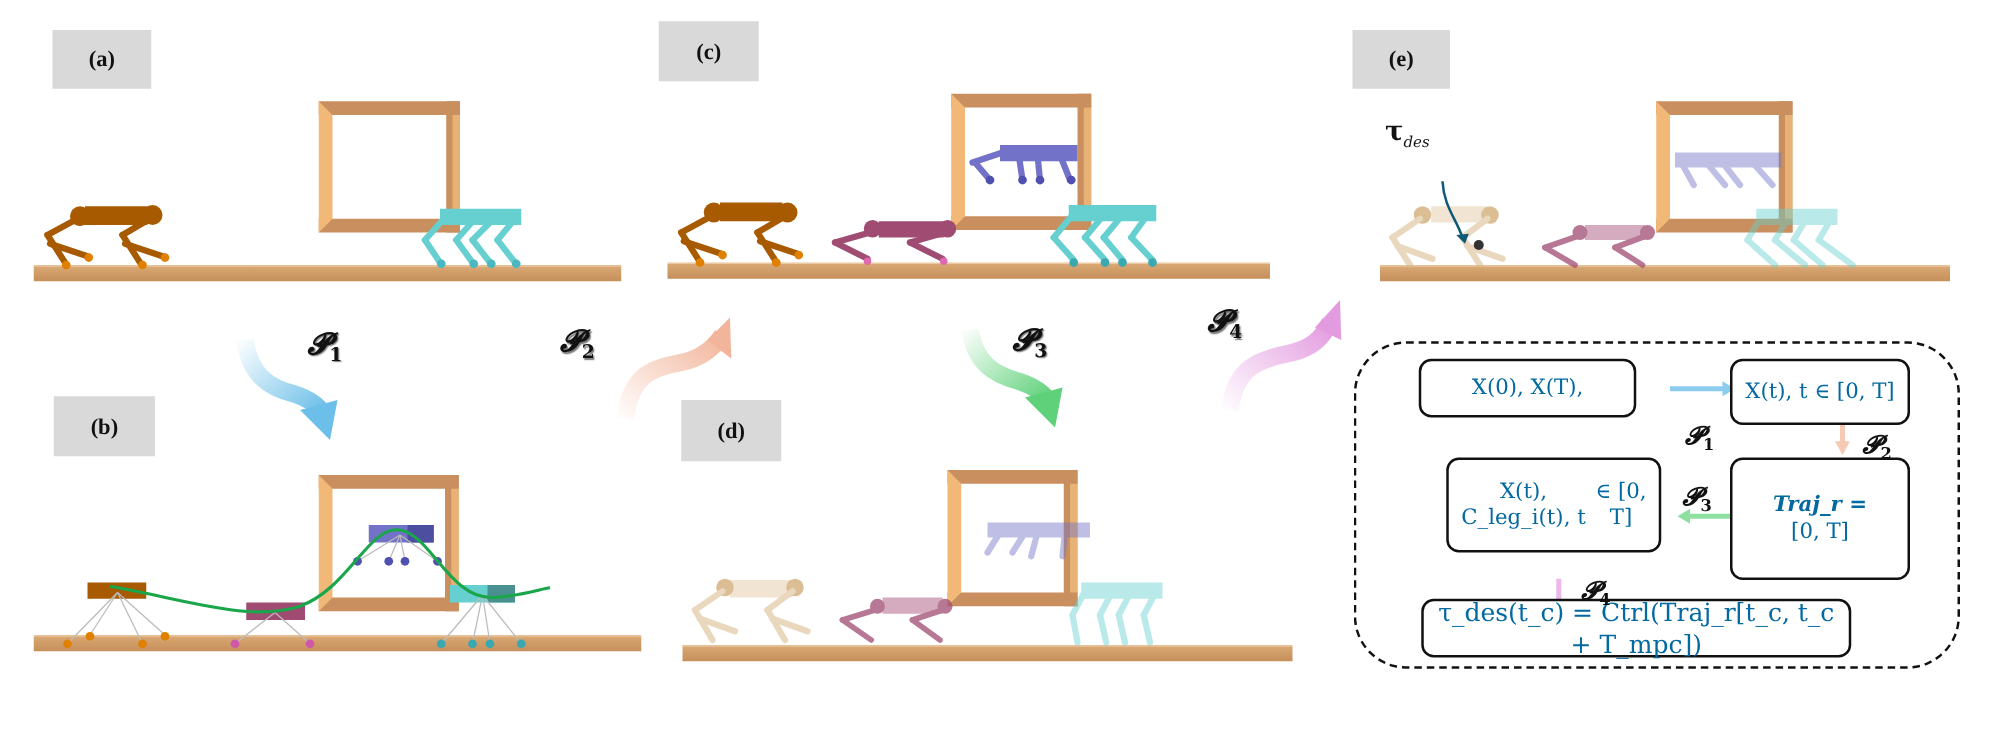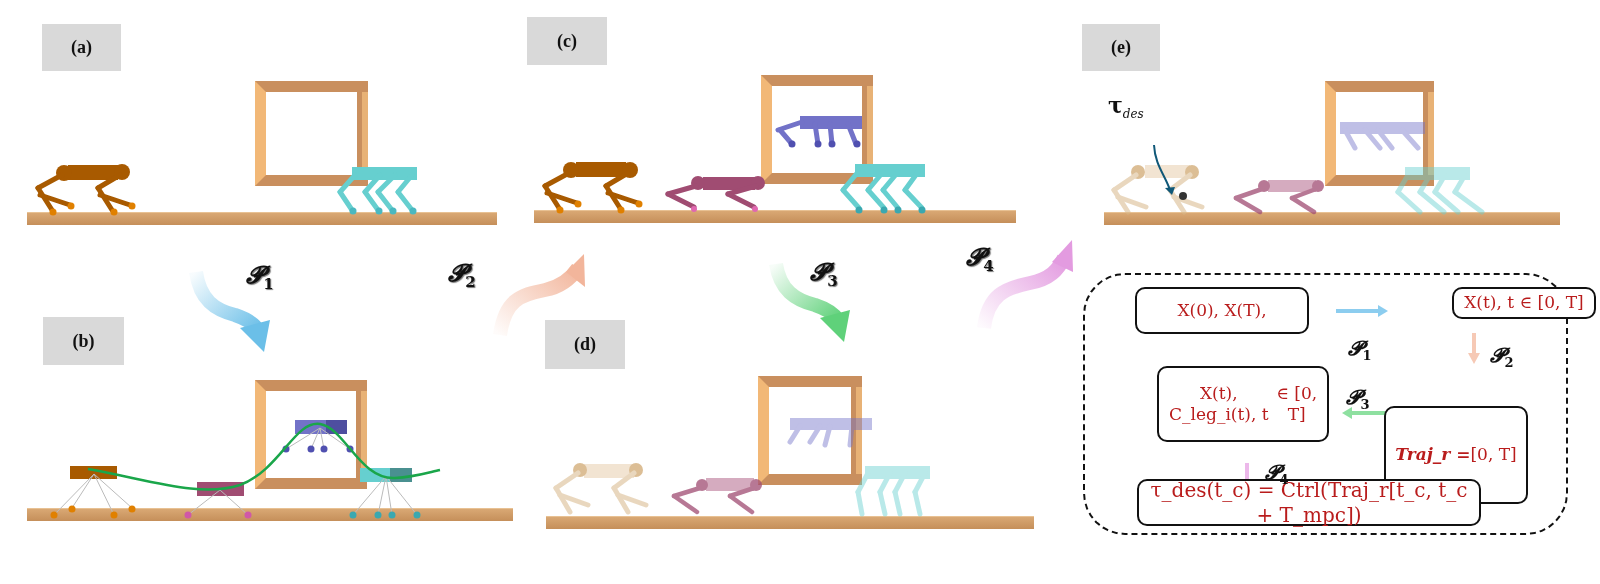--- a/index.html
+++ b/index.html
@@ -4,21 +4,21 @@
 <style>
   html, body { margin:0; padding:0; background:#ffffff; }
   body { width:1600px; height:584px; position:relative; overflow:hidden; font-family:"Liberation Serif", serif; }
   .panel-label { position:absolute; background:#d9d9d9; display:flex; align-items:center; justify-content:center; font-weight:bold; font-size:18px; color:#111; }
   .ground { position:absolute; height:12px; background:linear-gradient(#d9a874,#c58f5a); border-top:1px solid #e8c193; }
   .frame { position:absolute; box-sizing:border-box; border:11px solid #c98f5e; border-left-color:#f2b877; }
   .frame::after { content:""; position:absolute; right:-11px; top:0; width:6px; bottom:0; background:#f5c080; opacity:.7; }
   .ptxt { position:absolute; font-family:"DejaVu Serif", serif; font-style:italic; font-weight:bold; font-size:24px; color:#111; text-shadow:1px 1px 1px #777; }
   .ptxt sub { font-size:15px; font-style:normal; }
   svg.layer { position:absolute; left:0; top:0; }
-  .fbox { position:absolute; box-sizing:border-box; border:2px solid #111; border-radius:10px; background:#fff; display:flex; align-items:center; justify-content:center; text-align:center; font-family:"DejaVu Serif", serif; font-size:17px; color:#b91c1c; line-height:1.25; padding:2px 6px; }
+  .fbox { position:absolute; box-sizing:border-box; border:2px solid #111; border-radius:10px; background:#fff; display:flex; align-items:center; justify-content:center; text-align:center; font-family:"DejaVu Serif", serif; font-size:17px; color:#0369a1; line-height:1.25; padding:2px 6px; }
   .dashed { position:absolute; left:1083px; top:273px; width:485px; height:262px; box-sizing:border-box; border:2.5px dashed #111; border-radius:42px; }
   .flabel { position:absolute; font-family:"DejaVu Serif", serif; font-style:italic; font-weight:bold; font-size:20px; color:#111; }
   .flabel sub { font-size:13px; font-style:normal; }
   .tau { position:absolute; font-family:"DejaVu Serif", serif; font-size:22px; color:#111; }
   .tau sub { font-style:italic; font-size:12px; }
 </style>
 </head>
 <body>
 
 <div class="panel-label" style="left:42px;top:24px;width:79px;height:47px;">(a)</div>
@@ -345,22 +345,22 @@
 
 <div class="ptxt" style="left:246px;top:260px;"><span>𝓟</span><sub>1</sub></div>
 <div class="ptxt" style="left:448px;top:258px;"><span>𝓟</span><sub>2</sub></div>
 <div class="ptxt" style="left:810px;top:257px;"><span>𝓟</span><sub>3</sub></div>
 <div class="ptxt" style="left:966px;top:242px;"><span>𝓟</span><sub>4</sub></div>
 
 <div class="tau" style="left:1108px;top:92px;"><b>τ</b><sub>des</sub></div>
 
 <div class="dashed"></div>
 <div class="fbox" style="left:1135px;top:287px;width:174px;height:47px;">X(0),  X(T),</div>
-<div class="fbox" style="left:1452px;top:287px;width:144px;height:32px;">X(t), t ∈ [0, T]</div>
-<div class="fbox" style="left:1384px;top:366px;width:144px;height:98px;flex-direction:row;margin-top:40px;">
+<div class="fbox" style="left:1384px;top:287px;width:144px;height:53px;">X(t), t ∈ [0, T]</div>
+<div class="fbox" style="left:1384px;top:366px;width:144px;height:98px;flex-direction:column;">
   <span style="font-weight:bold;font-style:italic;">Traj_r =</span>
   <span>[0, T]</span>
 </div>
 <div class="fbox" style="left:1137px;top:366px;width:172px;height:76px;flex-direction:row;margin-left:20px;">
   <span>X(t), C_leg_i(t), t</span>
   <span>∈ [0, T]</span>
 </div>
 <div class="fbox" style="left:1137px;top:479px;width:344px;height:47px;font-size:20px;">τ_des(t_c) = Ctrl(Traj_r[t_c, t_c + T_mpc])</div>
 
 <div class="flabel" style="left:1348px;top:336px;">𝓟<sub>1</sub></div>

